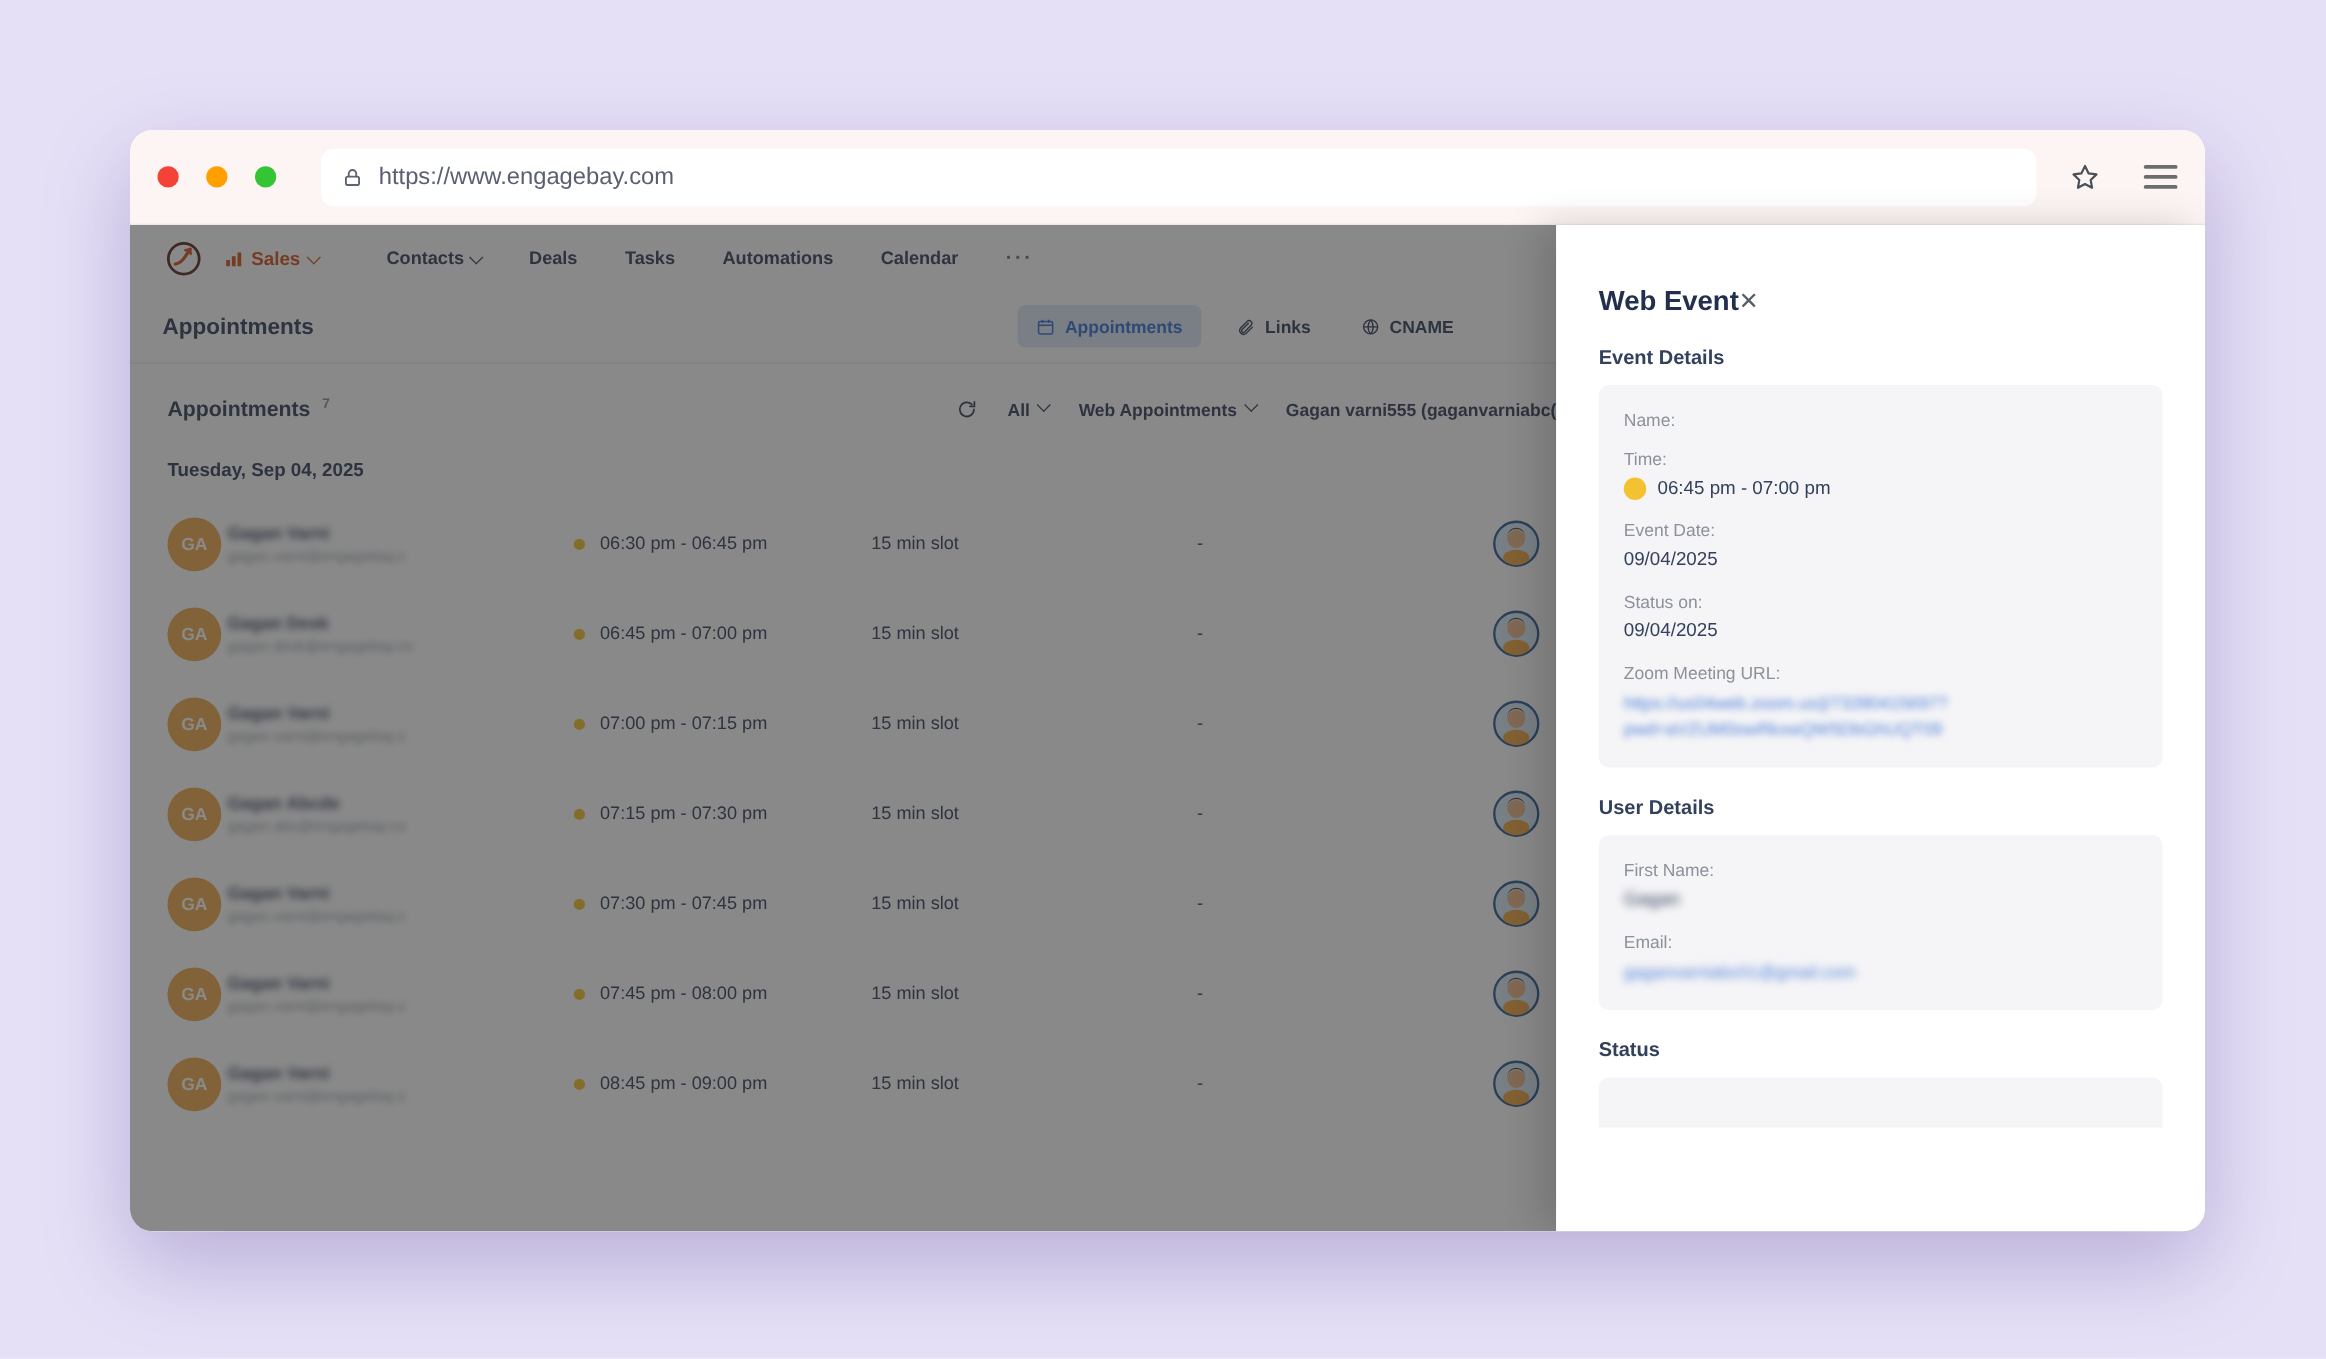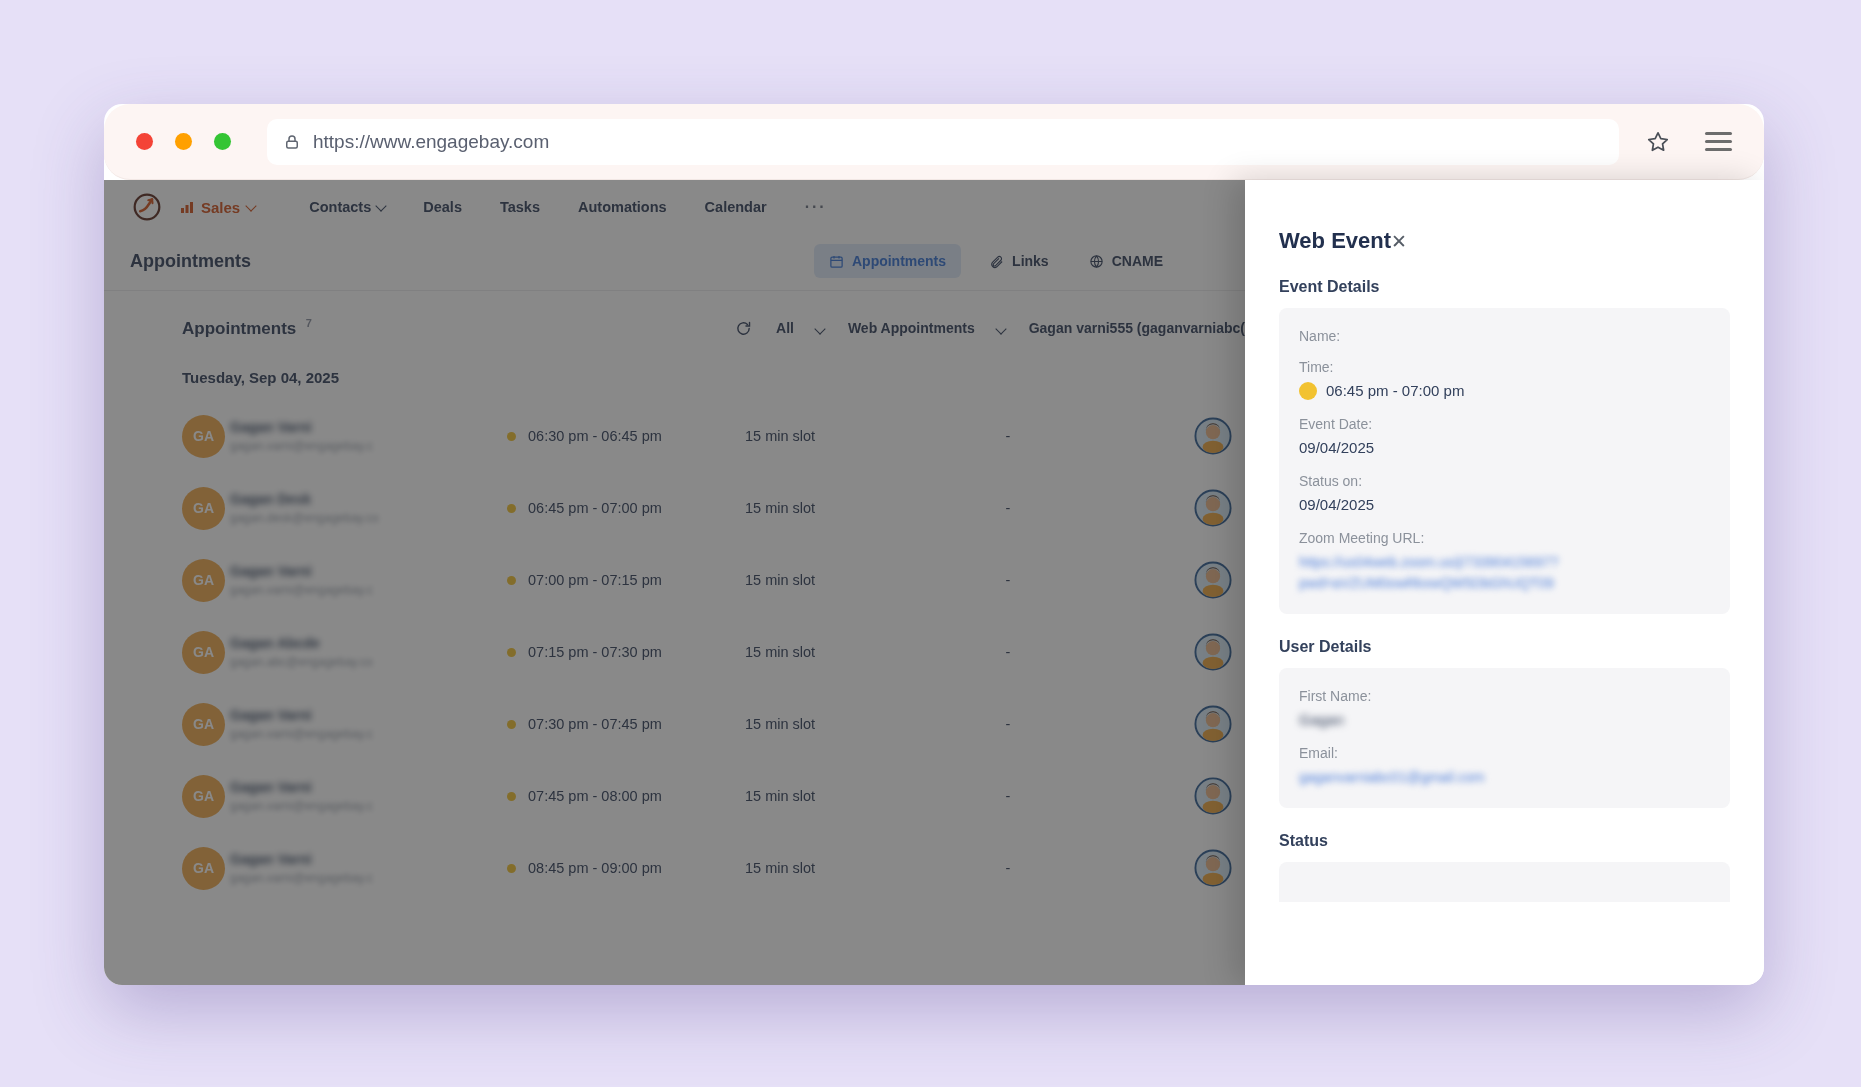--- a/index.html
+++ b/index.html
@@ -9,21 +9,21 @@
     font-family:"Liberation Sans", sans-serif;
   }
   .window {
     position:absolute; left:104px; top:104px; width:1660px; height:881px;
     border-radius:18px; background:#fff; overflow:hidden;
     box-shadow:0 26px 70px rgba(80,60,140,.30);
   }
   
   .chrome {
     height:76px; background:#fdf5f3; display:flex; align-items:center;
-    padding:0 32px; box-sizing:border-box; border-bottom:1px solid #f2e7e4;border-radius:26px;
+    padding:0 22px; box-sizing:border-box; border-bottom:1px solid #f2e7e4;
   }
   .lights { display:flex; gap:22px; align-items:center; }
   .light { width:17px; height:17px; border-radius:50%; }
   .light.red { background:#f44336; }
   .light.yellow { background:#ffa000; }
   .light.green { background:#34c534; }
   .urlbar {
     flex:1; height:46px; background:#fff; border-radius:10px;
     margin:0 26px 0 36px; display:flex; align-items:center; gap:12px;
     padding:0 16px; box-sizing:border-box; color:#5a6070; font-size:19px;
@@ -54,29 +54,29 @@
   .header-row { display:flex; align-items:center; justify-content:space-between; padding:10px 70px 12px 26px; }
   .page-title { font-size:18px; font-weight:700; color:#33415c; }
   .tabs { display:flex; gap:16px; align-items:center; }
   .tab {
     display:flex; gap:8px; align-items:center; font-size:14px; font-weight:600;
     color:#33415c; padding:9px 12px; border-radius:6px; cursor:pointer;
   }
   .tab.active { background:#dde9f9; color:#3572d3; padding:9px 15px; }
   .divider { border-bottom:1px solid #ebebee; }
 
-  .content { padding:26px 0 0 30px;margin-left:48px; }
+  .content { padding:26px 0 0 30px; }
   .toolbar { display:flex; align-items:center; }
   .lheading { font-size:17px; font-weight:700; color:#33415c; }
   .lcount { font-size:11px; color:#8a90a0; margin-left:5px; vertical-align:7px; font-weight:600; }
   .filters {
     margin-left:auto; display:flex; align-items:center; gap:24px;
     white-space:nowrap; color:#33415c; font-size:14px; font-weight:600;
   }
-  .filteritem { display:flex; align-items:flex-end; gap:22px; cursor:pointer; }
+  .filteritem { display:flex; align-items:flex-start; gap:7px; cursor:pointer; }
   .refresh { display:flex; align-items:center; cursor:pointer; }
 
   .date-header { margin-top:30px; font-size:15px; font-weight:700; color:#33415c; }
   .rows { margin-top:14px; }
   .row {
     display:grid; grid-template-columns:48px 277px 238px 243px 40px 1fr 65px;
     align-items:center; height:72px; cursor:pointer;
   }
   .ga {
     width:43px; height:43px; border-radius:50%; background:#efa94d; color:#fff;

